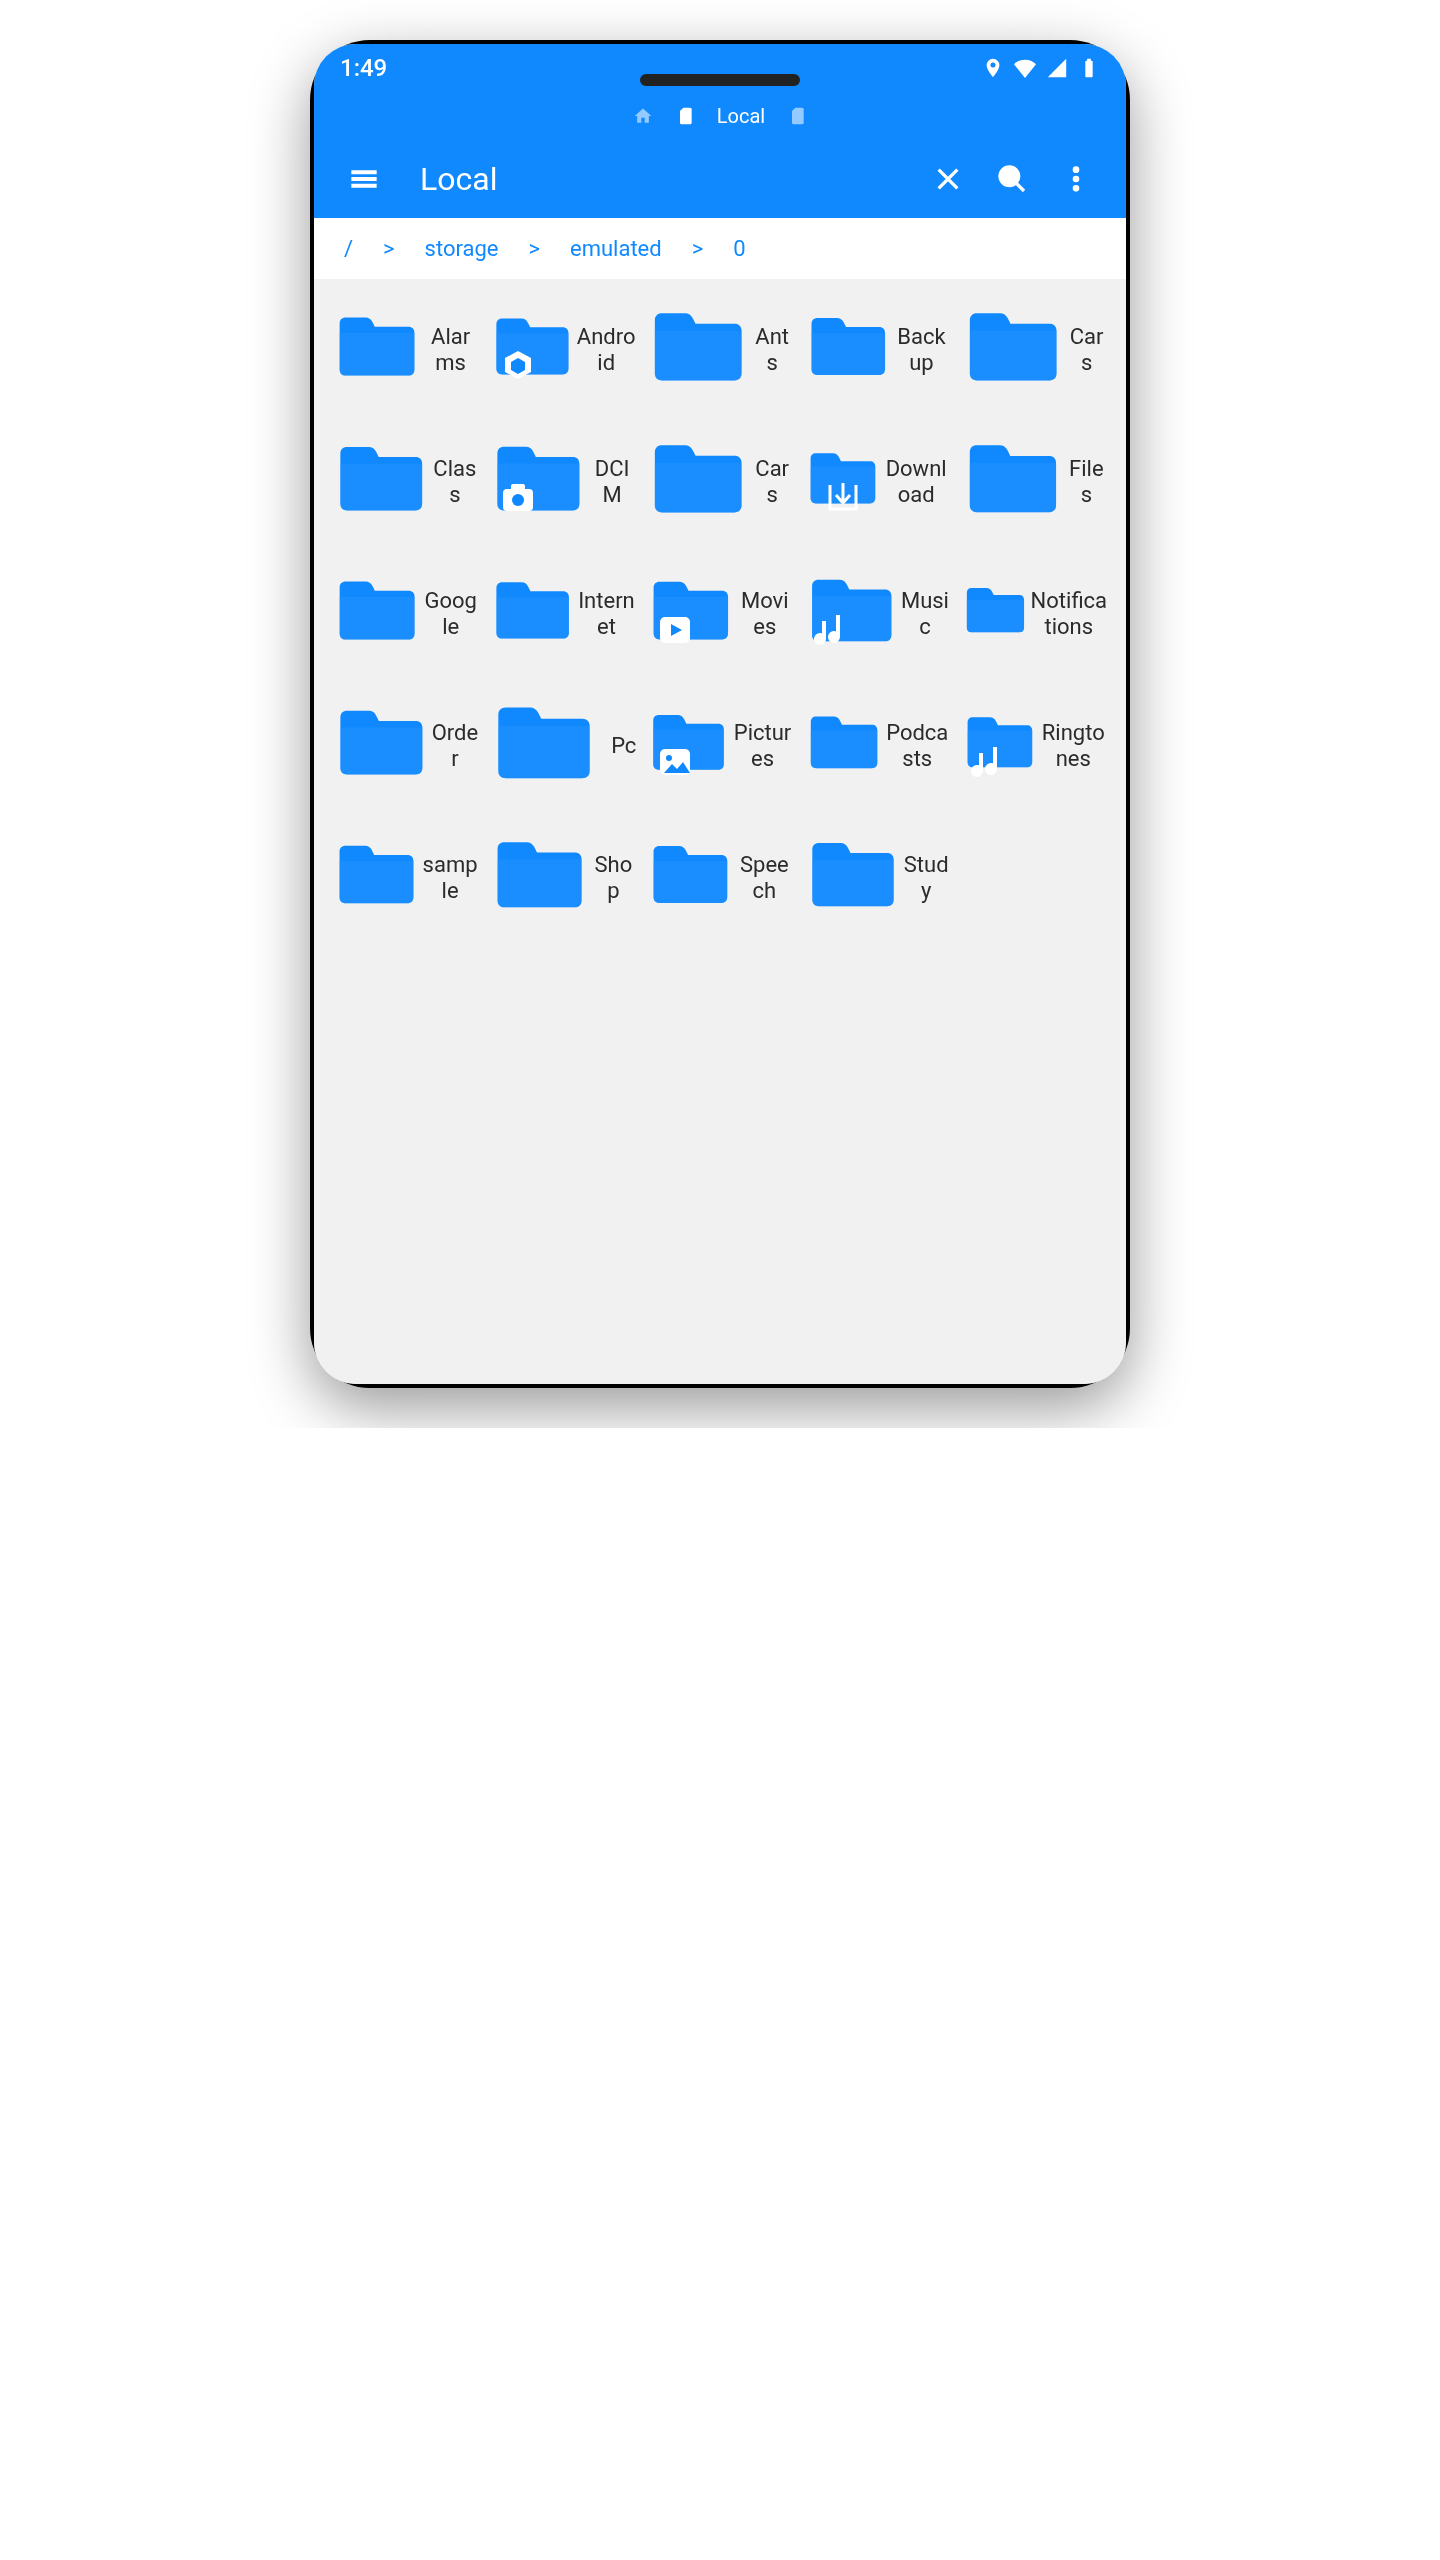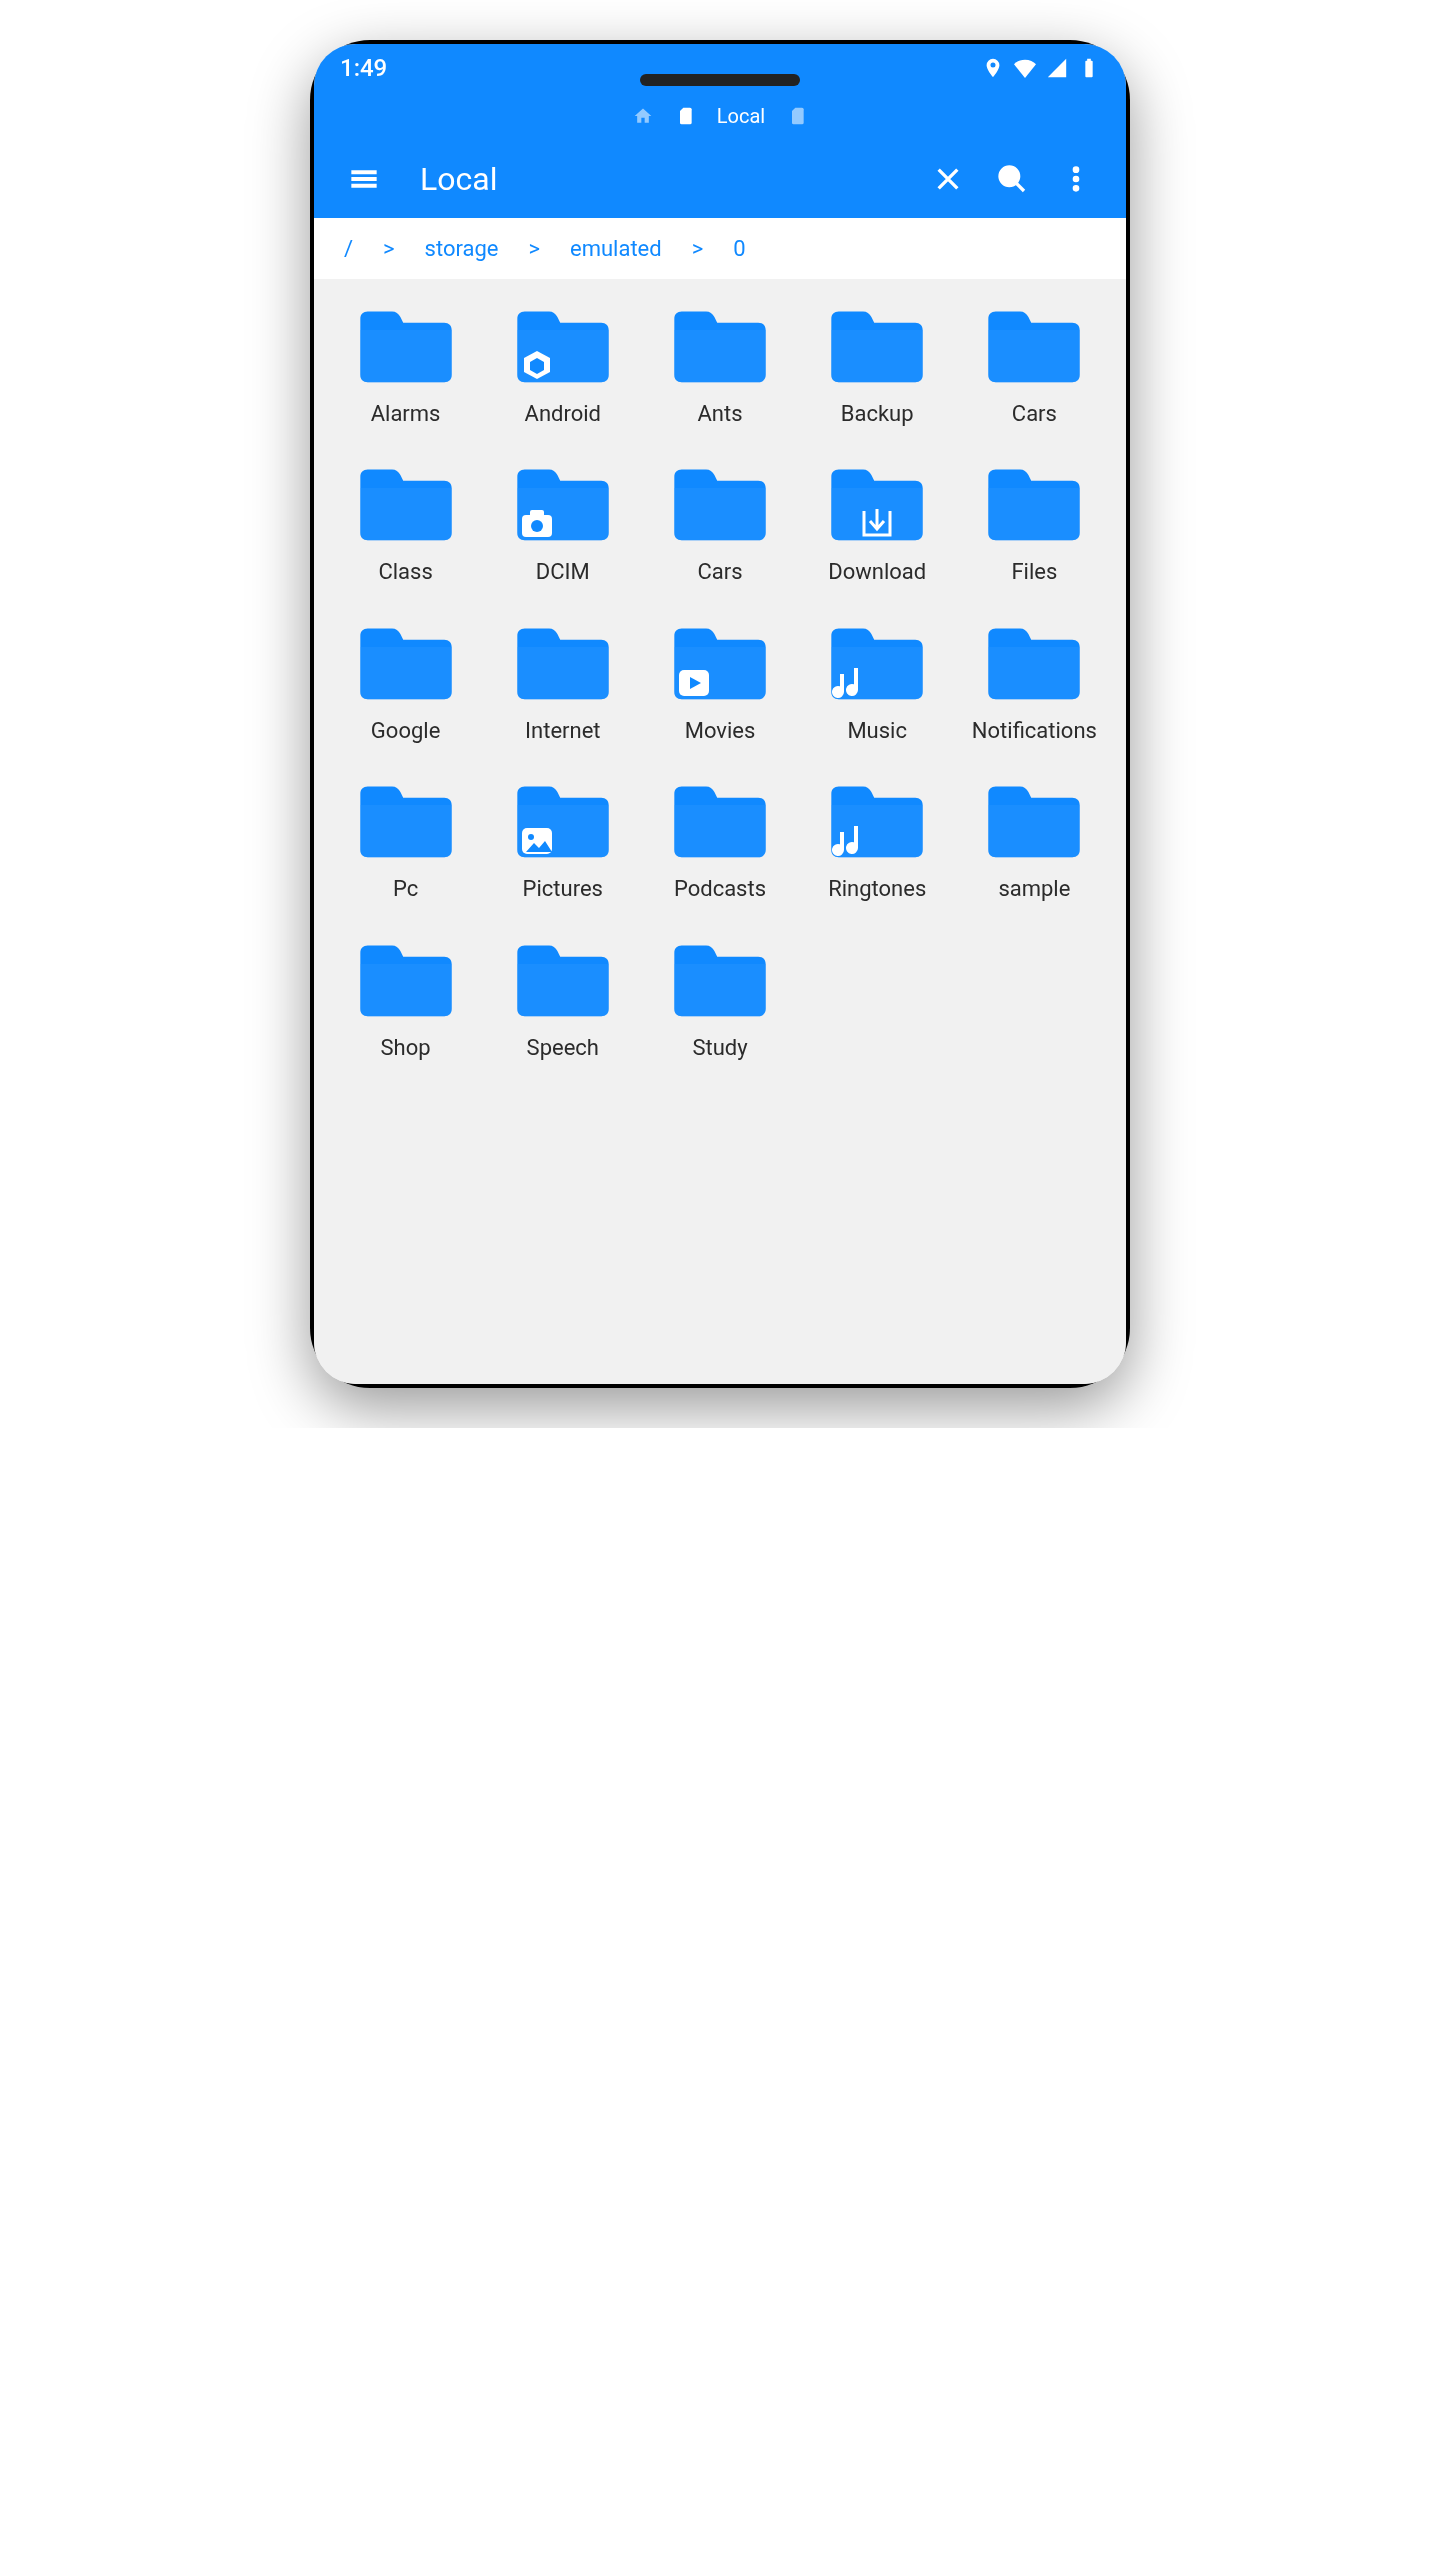--- a/index.html
+++ b/index.html
@@ -88,21 +88,21 @@
     flex: 1;
     background: #f1f1f1;
     padding: 20px 18px;
     display: grid;
     grid-template-columns: repeat(5, 1fr);
     gap: 30px 10px;
     align-content: start;
   }
   .folder {
     display: flex;
-    flex-direction: column;
+    flex-direction: row;
     align-items: center;
     cursor: pointer;
     justify-content: space-between;
   }
   .folder-icon {
     width: 110px; height: 92px;
     position: relative;
     margin-bottom: 10px;
   }
   .folder-icon svg.fbase { width: 100%; height: 100%; }
@@ -345,20 +345,29 @@
     </div>
     <div class="folder-label">Notificati­ons</div>
         </div>
         <div class="folder">
     <div class="folder-icon">
       <svg class="fbase" viewBox="0 0 118 92">
               <use href="#folder-shape"></use>
             </svg>
       
     </div>
+    <div class="folder-label">Order</div>
+        </div>
+        <div class="folder">
+    <div class="folder-icon">
+      <svg class="fbase" viewBox="0 0 118 92">
+              <use href="#folder-shape"></use>
+            </svg>
+      
+    </div>
     <div class="folder-label">Pc</div>
         </div>
         <div class="folder">
     <div class="folder-icon">
       <svg class="fbase" viewBox="0 0 118 92">
               <use href="#folder-shape"></use>
             </svg>
       <svg class="overlay " viewBox="0 0 38 38">
               <use href="#ov-image"></use>
             </svg>

